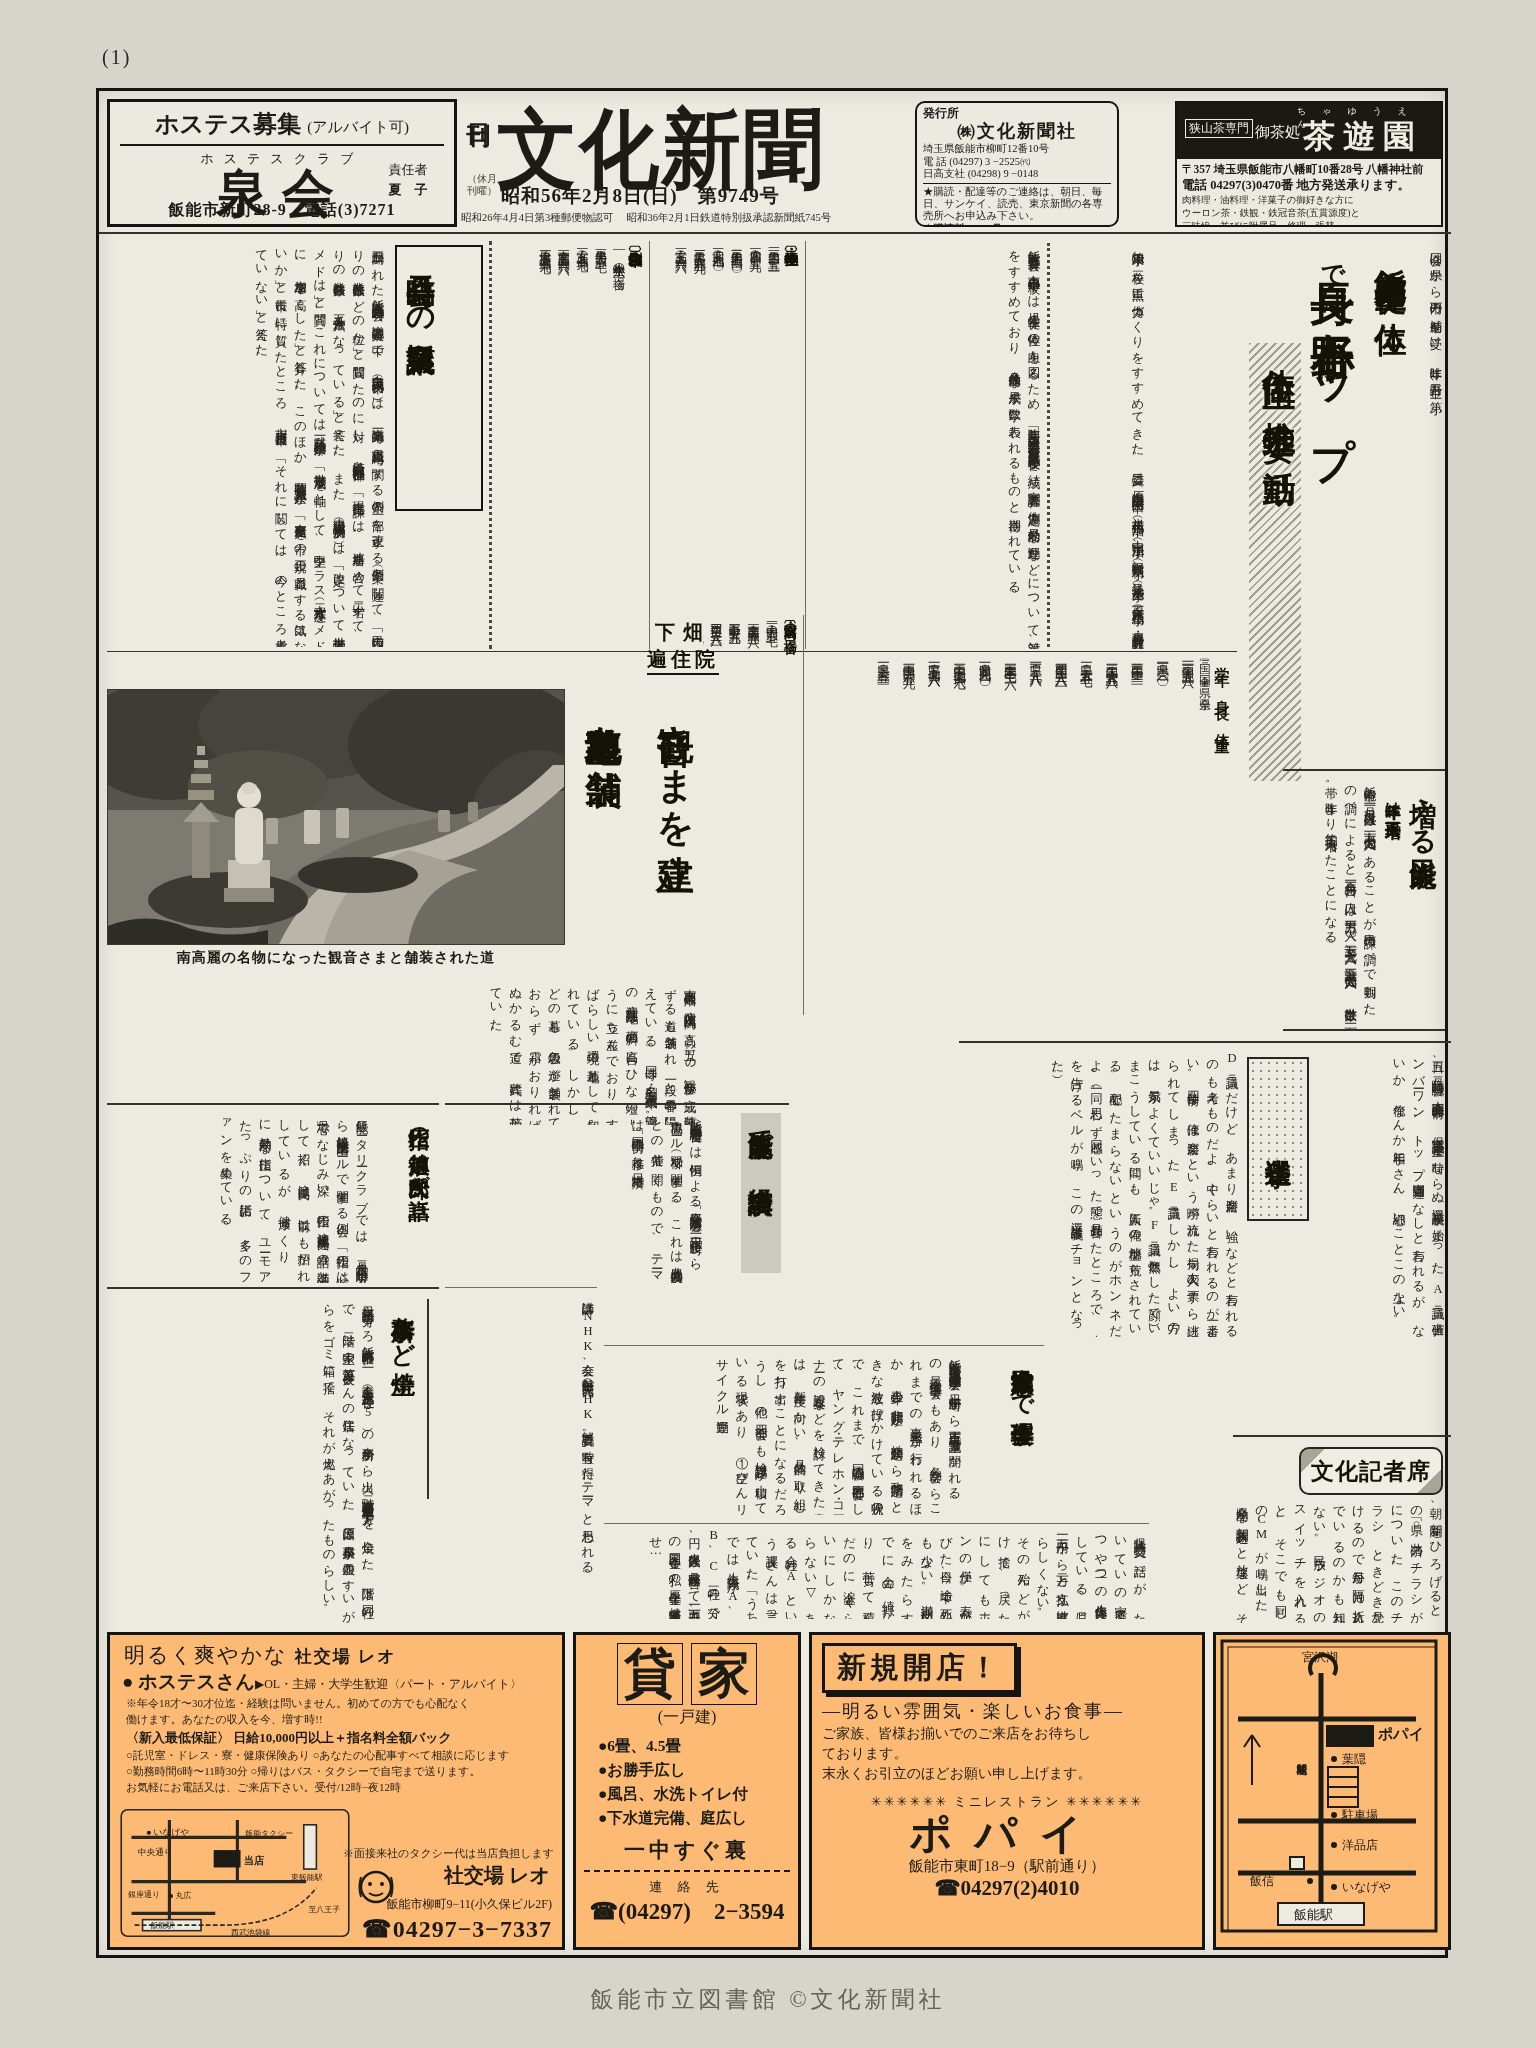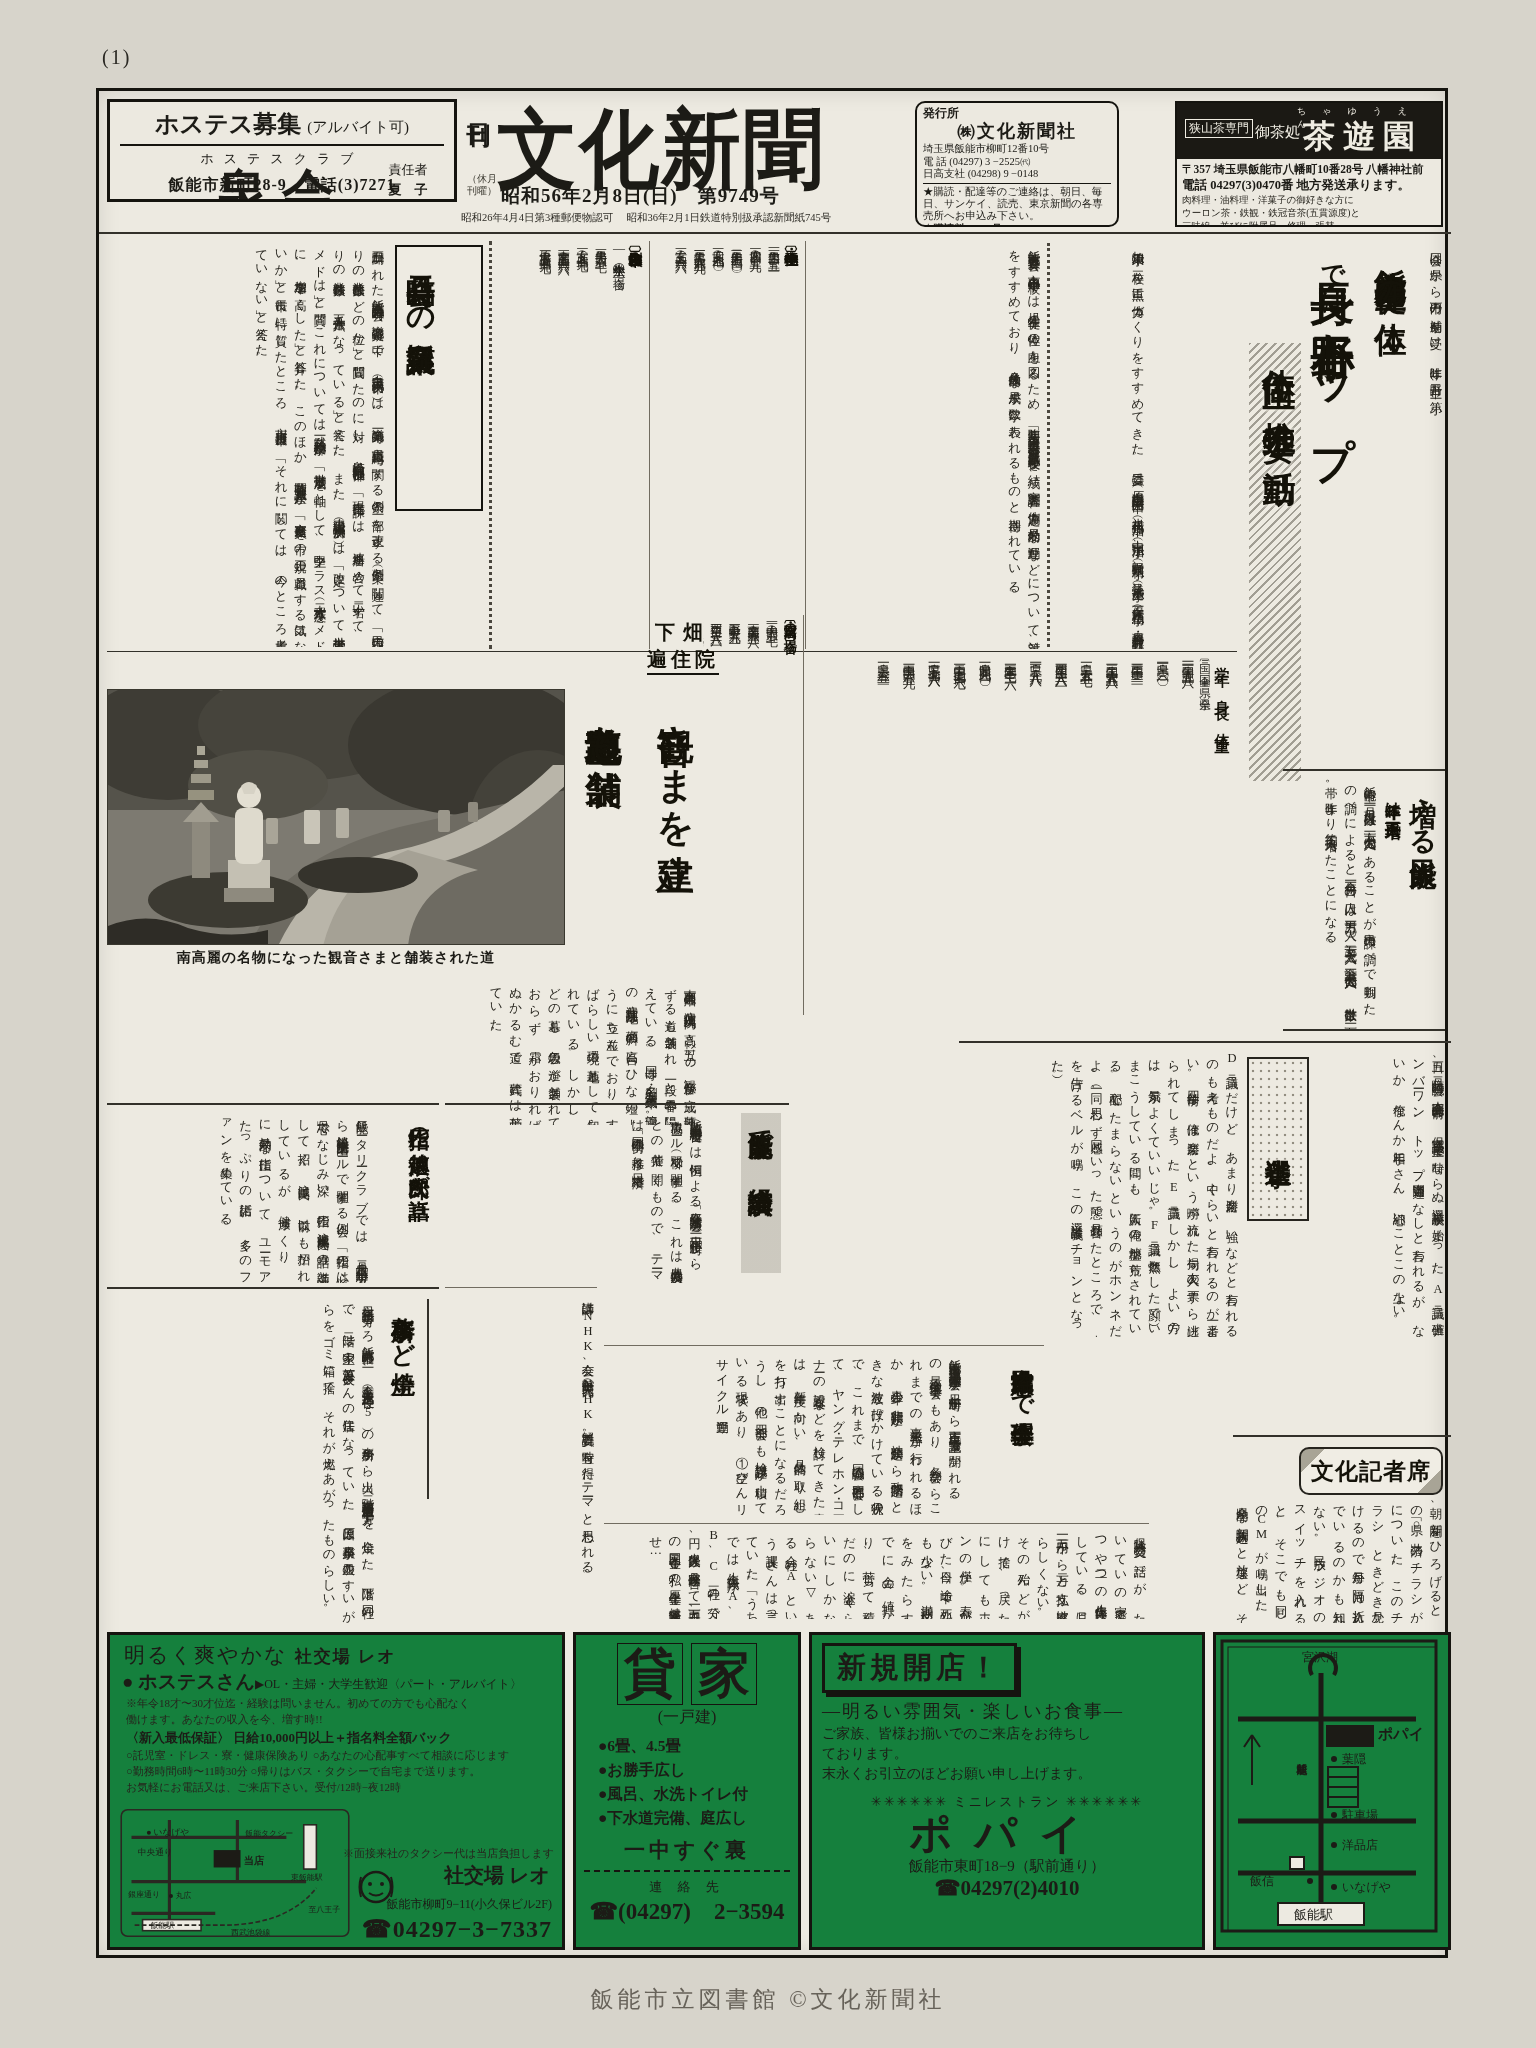--- a/index.html
+++ b/index.html
@@ -55,21 +55,21 @@
   .kickerbox{border:2.5px solid #15140f;background:#eeebe2;padding:8px 6px;}
   .hatch{background:repeating-linear-gradient(135deg,rgba(86,82,70,.5) 0 2px,rgba(0,0,0,0) 2px 6px);}
   .shade{background:linear-gradient(0deg,rgba(120,116,104,.28),rgba(120,116,104,.28));}
   .senkyobox{border:2px solid #26241e;background-image:radial-gradient(circle,#928d80 1.3px,rgba(0,0,0,0) 1.6px);background-size:8px 8px;text-align:center;}
   .kishabox{border:2.5px solid #26241e;border-radius:10px;background:linear-gradient(135deg,#a8a496 13%,#f0ede4 13% 87%,#a8a496 87%);text-align:center;}
 
   .photo{border:1px solid #3a382f;background:#8e8b82;}
   .caption{font-size:14px;font-weight:bold;text-align:center;letter-spacing:1px;}
 
   
-  .adbox{border:3px solid #15140f;background:#15803d;}
+  .adbox{border:3px solid #15140f;background:#fdba74;}
   .leo .tag{font-size:21px;letter-spacing:2px;padding:6px 0 0 14px;}
   .leo .tag b{font-size:17px;}
   .leo .big{font-size:35px;font-weight:900;letter-spacing:2px;padding:0 0 2px 12px;}
   .leo .r1{font-size:19px;font-weight:bold;padding-left:12px;}
   .leo .r1 small{font-size:12px;font-weight:normal;}
   .leo .s{font-size:11px;padding:1px 0 0 16px;color:#26241d;}
   .leo .g{font-size:13px;font-weight:bold;padding:2px 0 0 16px;}
   .leo .brand2{position:absolute;right:12px;bottom:58px;font-size:20px;font-weight:900;}
   .leo .addr2{position:absolute;right:10px;bottom:34px;font-size:12px;}
   .leo .tel2{position:absolute;right:10px;bottom:4px;font-size:24px;font-weight:900;letter-spacing:1px;}
@@ -91,21 +91,21 @@
   .footer{position:absolute;left:0;right:0;top:1984px;text-align:center;font-size:23px;letter-spacing:4px;color:#676259;}
   svg text{font-family:"Liberation Sans","DejaVu Sans",sans-serif;fill:#1c1b16;}
 </style>
 </head>
 <body>
 
 <div class="pageno">(1)</div>
 
 <div class="sheet">
 
-  <div class="b izumi" style="left:8px;top:8px;width:350px;height:103px;">
+  <div class="b izumi" style="left:8px;top:8px;width:350px;height:128px;">
     <div class="top">
       <span>ホステス募集</span>
       <small>(アルバイト可)</small>
     </div>
     <div class="club">ホステスクラブ</div>
     <div class="name">泉会</div>
     <div class="mgr">
       <span>責任者</span><br>
       <b>夏　子</b>
     </div>

